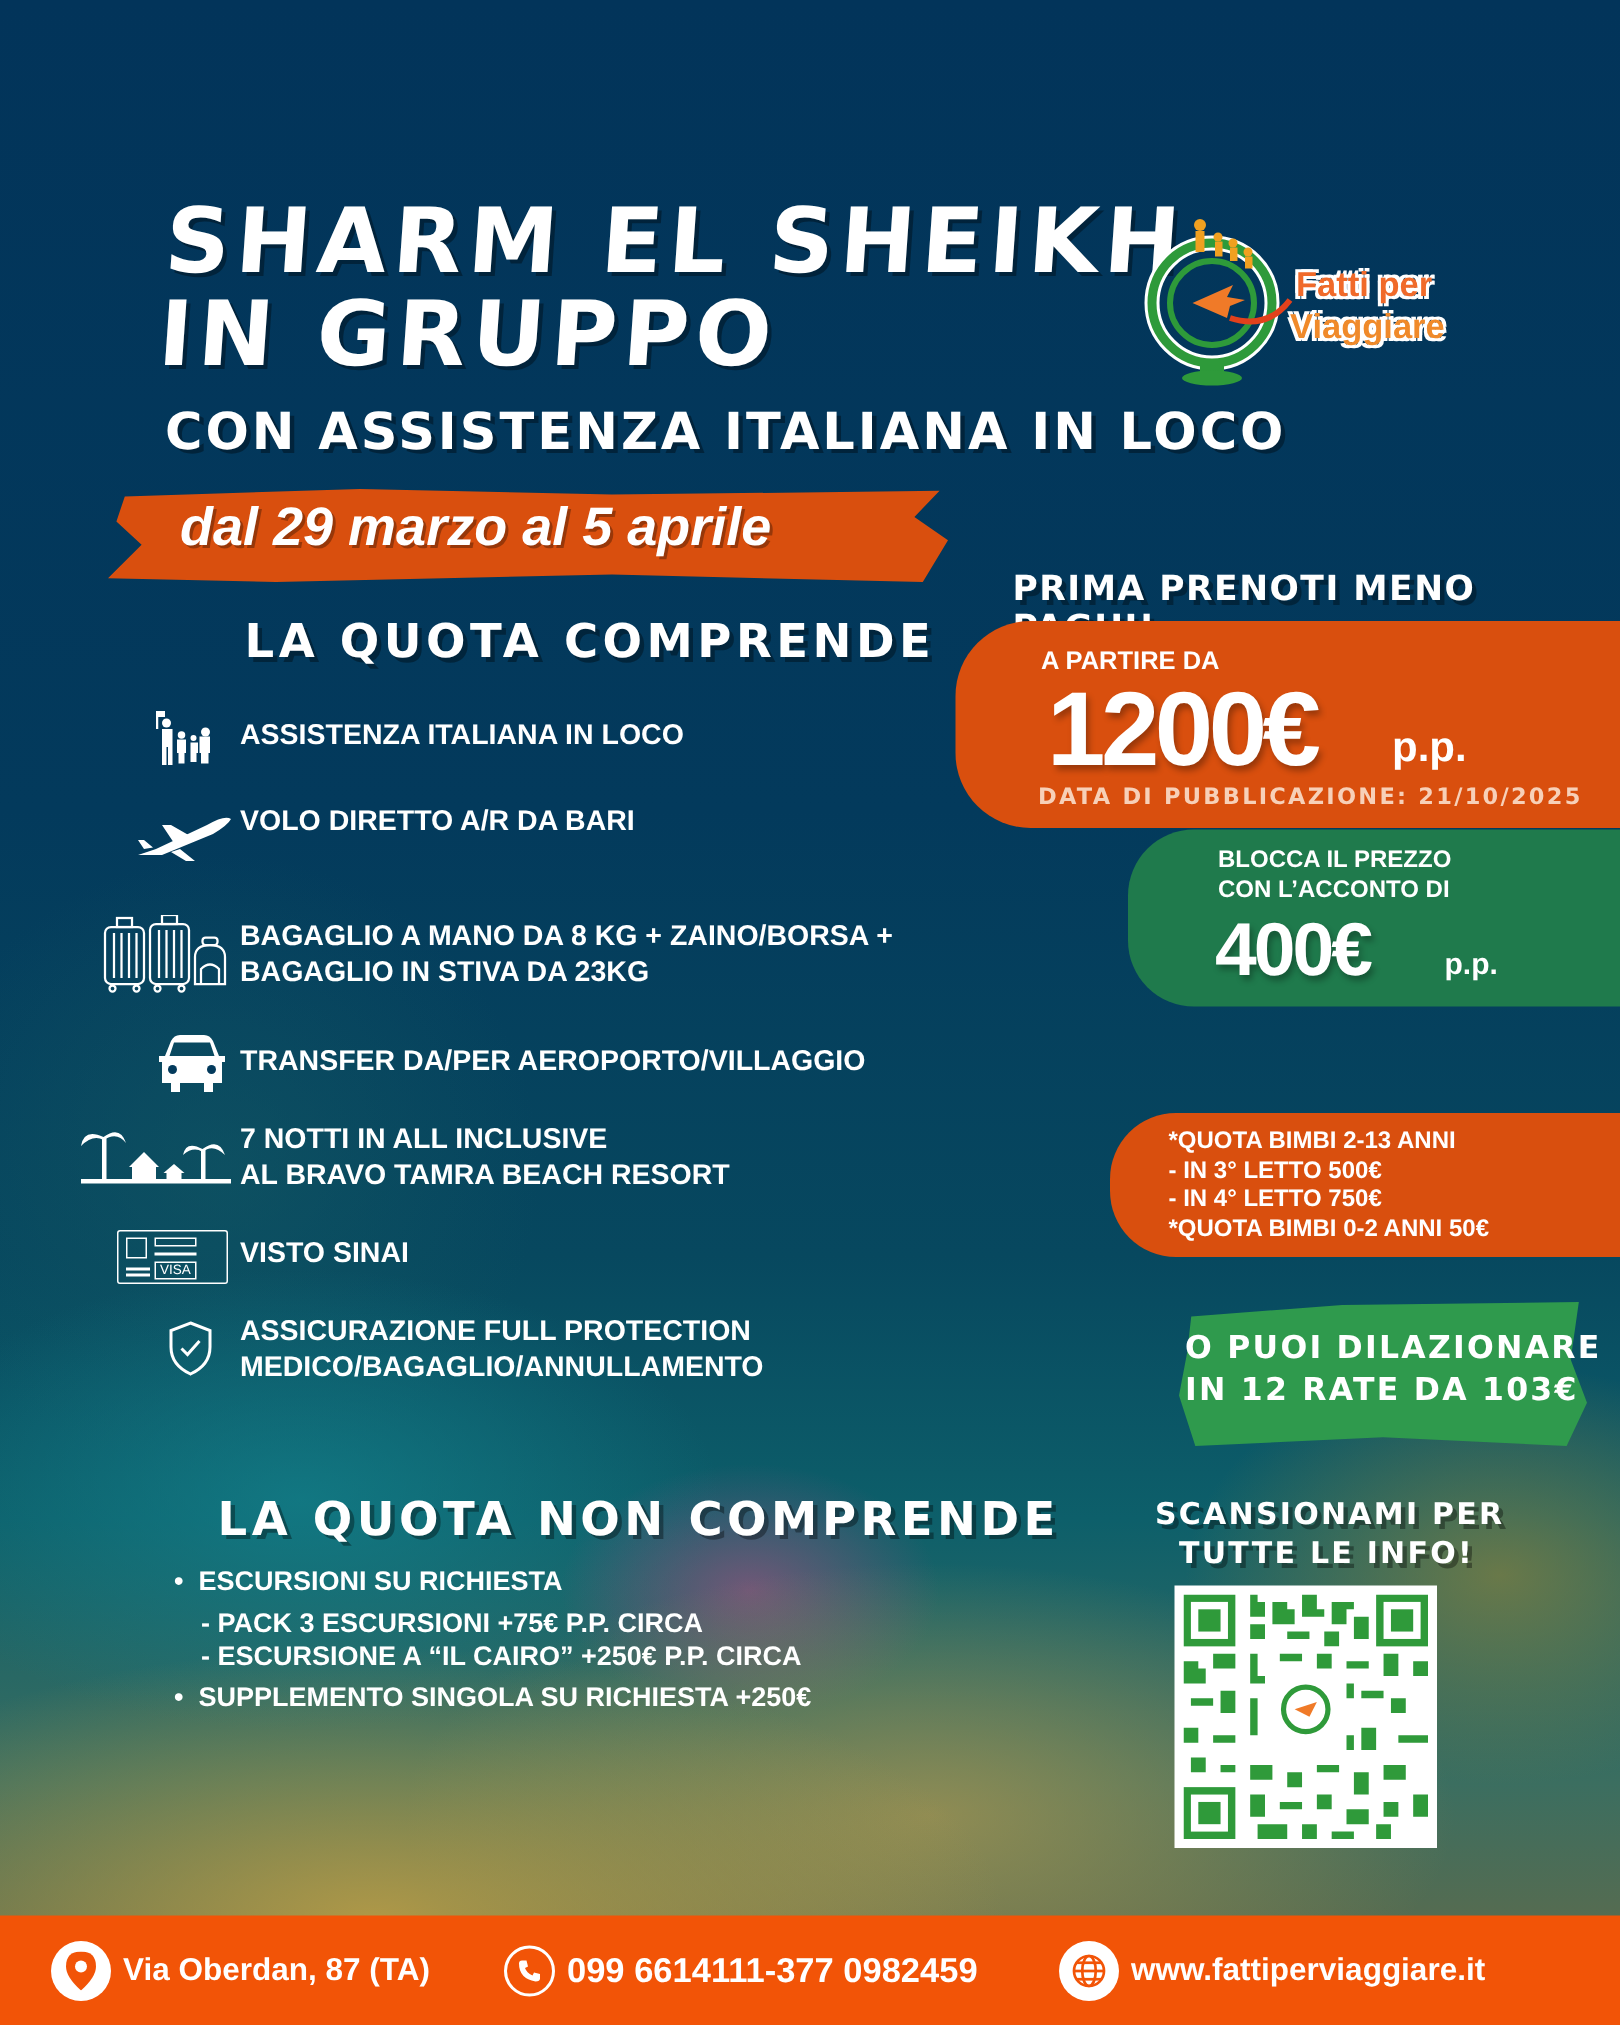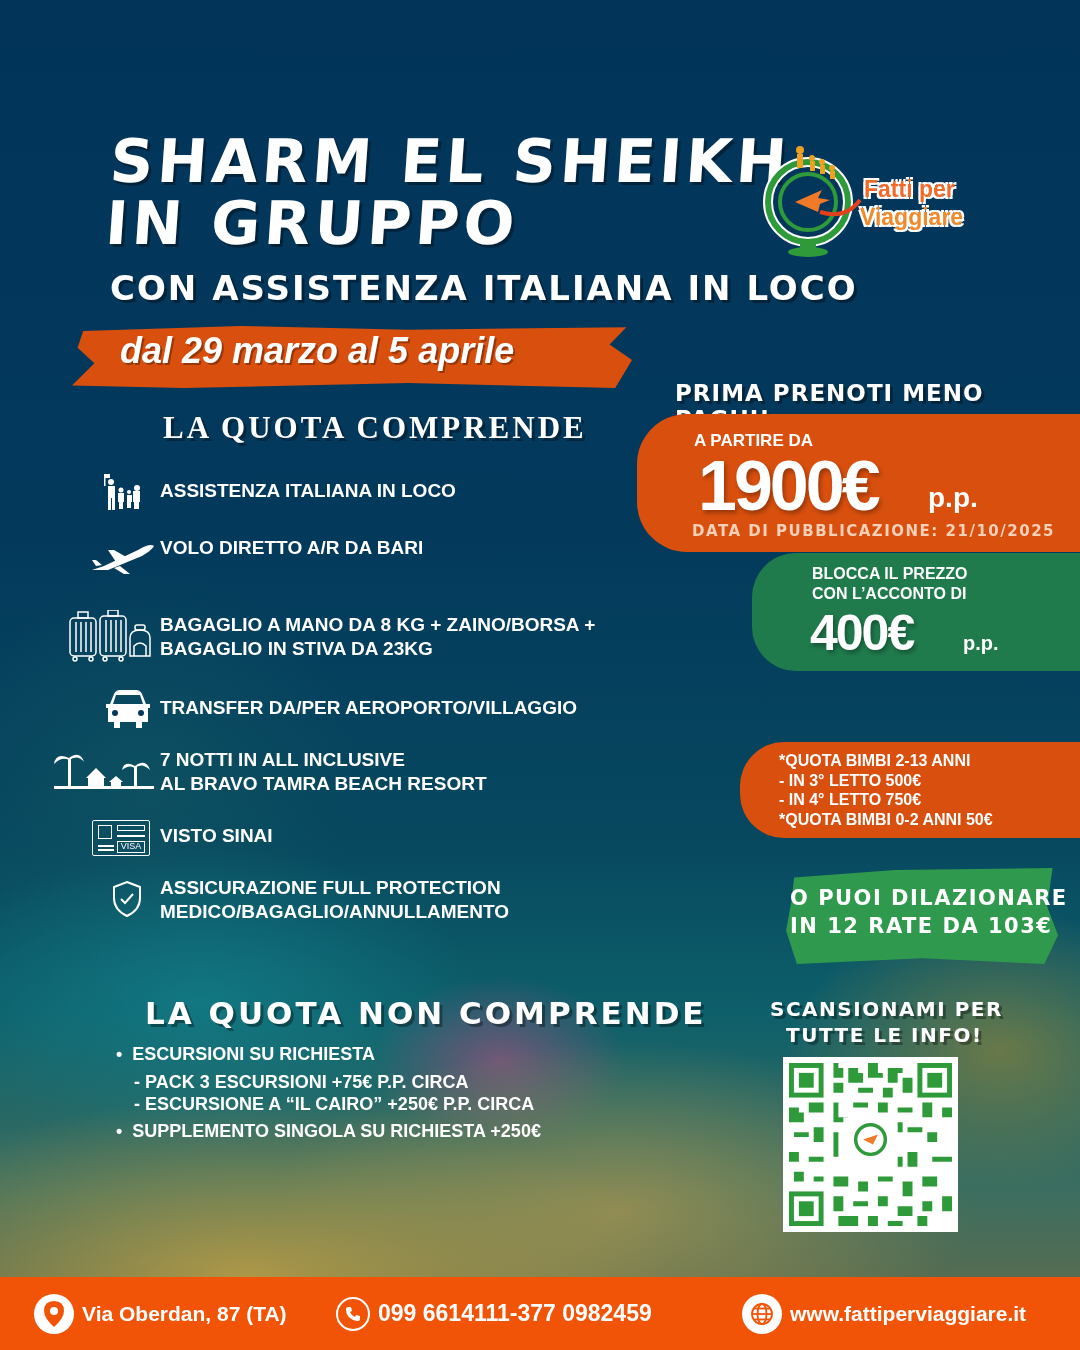--- a/index.html
+++ b/index.html
@@ -65,21 +65,21 @@
           <rect x="70" y="31" width="5" height="8"></rect>
         </g>
     </svg>
     <div style="position:absolute;left:104px;top:36px;font-size:23px;font-weight:bold;color:#f06a2a;-webkit-text-stroke:0;text-shadow:-2px -2px 0 #fff,2px -2px 0 #fff,-2px 2px 0 #fff,2px 2px 0 #fff;">Fatti per</div>
     <div style="position:absolute;left:100px;top:64px;font-size:23px;font-weight:bold;color:#f08a2a;text-shadow:-2px -2px 0 #fff,2px -2px 0 #fff,-2px 2px 0 #fff,2px 2px 0 #fff;">Viaggiare</div>
   </div>
 
   <div class="date-banner"></div>
   <div class="date-text">dal 29 marzo al 5 aprile</div>
 
-  <div class="hand sec-title" style="left:163px;top:410px;font-family:Liberation Serif, serif;">LA QUOTA COMPRENDE</div>
+  <div class="hand sec-title" style="left:163px;top:410px;">LA QUOTA COMPRENDE</div>
 
   <svg class="icon" style="left:102px;top:474px;" width="42" height="36" viewBox="0 0 42 36">
     <g fill="#fff">
         <rect x="2" y="0" width="6" height="4"></rect>
         <rect x="2" y="0" width="1.5" height="12"></rect>
         <circle cx="9" cy="8" r="3"></circle>
         <rect x="6" y="12" width="7" height="12"></rect>
         <rect x="6" y="24" width="3" height="12"></rect>
         <rect x="10" y="24" width="3" height="12"></rect>
     <circle cx="19" cy="16" r="2.5"></circle>
@@ -152,21 +152,21 @@
       <rect x="80" y="16" width="3" height="22"></rect>
         <path d="M81 16 Q70 10 68 20 Q75 14 81 18 Q88 12 96 20 Q92 8 81 16 Z"></path>
       <rect x="0" y="36" width="100" height="3"></rect>
     </g>
   </svg>
   <div class="inc-item" style="top:748px;">
     <div>7 NOTTI IN ALL INCLUSIVE</div>
     <div>AL BRAVO TAMRA BEACH RESORT</div>
   </div>
 
-  <div class="icon" style="left:92px;top:820px;width:58px;height:36px;border:1.5px solid #fff;border-radius:2px;">
+  <div class="icon" style="left:78px;top:820px;width:74px;height:36px;border:1.5px solid #fff;border-radius:2px;">
     <div style="position:absolute;left:5px;top:4px;width:14px;height:14px;border:1.5px solid #fff;"></div>
     <div style="position:absolute;left:24px;top:4px;width:28px;height:6px;border:1.5px solid #fff;"></div>
     <div style="position:absolute;left:24px;top:14px;width:28px;height:1.5px;background:#fff;"></div>
     <div style="position:absolute;left:5px;top:24px;width:16px;height:1.5px;background:#fff;"></div>
     <div style="position:absolute;left:5px;top:28px;width:16px;height:1.5px;background:#fff;"></div>
     <div style="position:absolute;left:24px;top:20px;width:28px;height:12px;border:1.5px solid #fff;color:#fff;font-size:9px;line-height:9px;text-align:center;">VISA</div>
   </div>
   <div class="inc-item" style="top:824px;">
     <div>VISTO SINAI</div>
   </div>
@@ -177,21 +177,21 @@
   </svg>
   <div class="inc-item" style="top:876px;">
     <div>ASSICURAZIONE FULL PROTECTION</div>
     <div>MEDICO/BAGAGLIO/ANNULLAMENTO</div>
   </div>
 
   <div class="hand" style="position:absolute;left:675px;top:380px;font-size:23px;letter-spacing:1px;">PRIMA PRENOTI MENO PAGHI!</div>
 
   <div class="pill-orange"></div>
   <div style="position:absolute;left:694px;top:431px;color:#fff;font-weight:bold;font-size:17px;">A PARTIRE DA</div>
-  <div style="position:absolute;left:698px;top:446px;color:#fff;font-weight:bold;font-size:70px;letter-spacing:-3px;text-shadow:2px 3px 4px rgba(0,0,0,0.3);">1900€</div>
+  <div style="position:absolute;left:698px;top:446px;color:#fff;font-weight:bold;font-size:70px;letter-spacing:-3px;text-shadow:2px 3px 4px rgba(0,0,0,0.3);">1200€</div>
   <div style="position:absolute;left:928px;top:482px;color:#fff;font-weight:bold;font-size:28px;">p.p.</div>
   <div class="hand" style="position:absolute;left:692px;top:522px;font-size:15px;color:#f7d0b8;letter-spacing:1.5px;text-shadow:none;">DATA DI PUBBLICAZIONE: 21/10/2025</div>
 
   <div class="pill-green"></div>
   <div style="position:absolute;left:812px;top:564px;color:#fff;font-weight:bold;font-size:16px;line-height:20px;">
     <div>BLOCCA IL PREZZO</div>
     <div>CON L’ACCONTO DI</div>
   </div>
   <div style="position:absolute;left:810px;top:604px;color:#fff;font-weight:bold;font-size:50px;letter-spacing:-2px;text-shadow:2px 3px 4px rgba(0,0,0,0.3);">400€</div>
   <div style="position:absolute;left:963px;top:632px;color:#fff;font-weight:bold;font-size:20px;">p.p.</div>
@@ -254,21 +254,21 @@
       <span>Via Oberdan, 87 (TA)</span>
     </div>
     <div class="f-item" style="left:336px;justify-content:center;">
       <div class="circle-ic" style="background:transparent;border:2.5px solid #fff;width:34px;height:34px;">
         <svg width="18" height="18" viewBox="0 0 18 18">
             <path d="M4 2 L7 2 L8 6 L6 7 Q7 10 11 12 L12 10 L16 11 L16 14 Q16 16 13 16 Q2 14 2 4 Q2 2 4 2 Z" fill="#fff"></path>
           </svg>
       </div>
       <span style="font-size:23px;">099 6614111-377 0982459</span>
     </div>
-    <div class="f-item" style="left:742px;">
+    <div class="f-item" style="left:706px;">
       <div class="circle-ic">
         <svg width="24" height="24" viewBox="0 0 24 24" fill="none" stroke="#f25407" stroke-width="1.8">
             <circle cx="12" cy="12" r="10"></circle>
             <ellipse cx="12" cy="12" rx="4.5" ry="10"></ellipse>
             <line x1="2" y1="12" x2="22" y2="12"></line>
             <line x1="4" y1="6.5" x2="20" y2="6.5"></line>
             <line x1="4" y1="17.5" x2="20" y2="17.5"></line>
           </svg>
       </div>
       <span>www.fattiperviaggiare.it</span>

